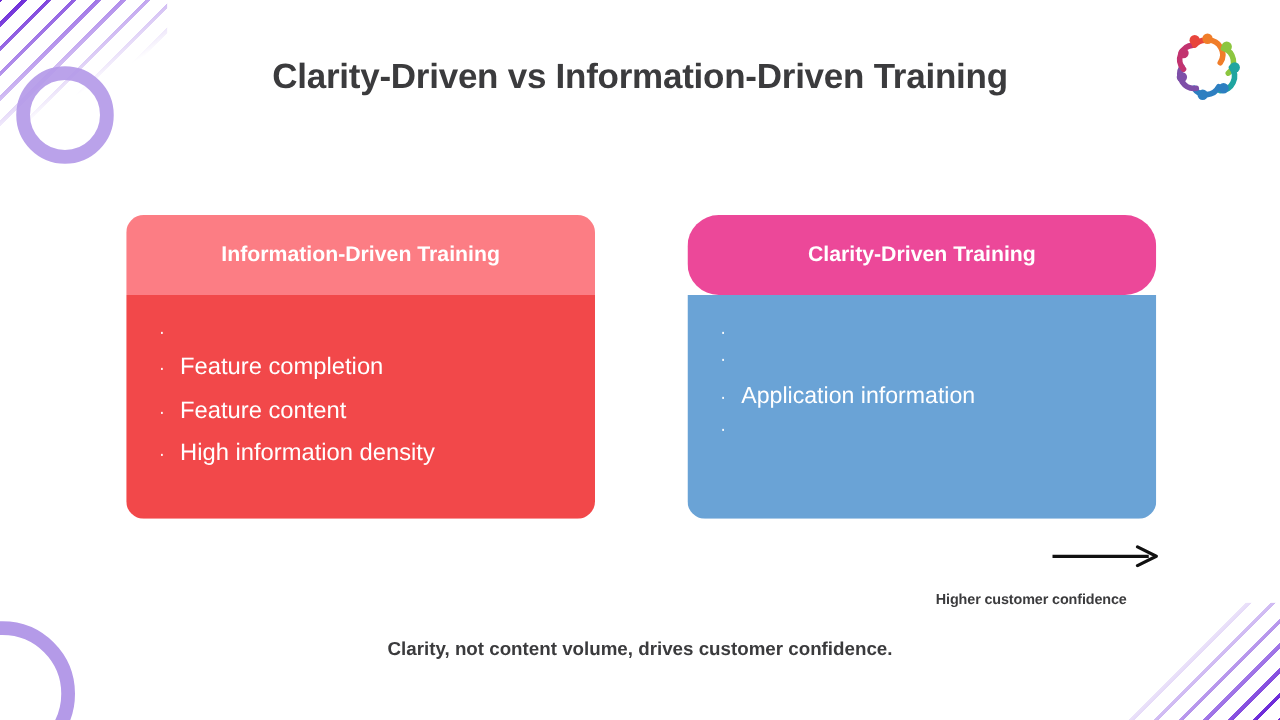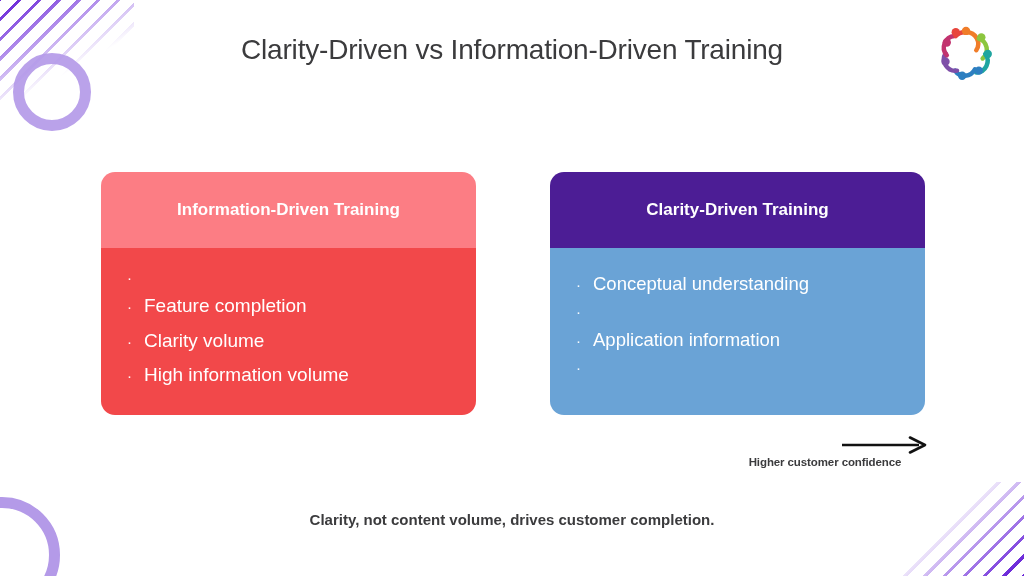--- a/index.html
+++ b/index.html
@@ -70,65 +70,65 @@
   
   .logo {
     position: absolute;
     right: 26px; top: 22px;
     width: 64px; height: 64px;
   }
 
   
   .title {
     position: absolute;
-    left: 0; right: 0; top: 34px;
+    left: 0; right: 0; top: 45px;
     text-align: center;
     font-size: 28px;
-    font-weight: normal;
+    font-weight: bold;
     color: #3b3b3d;
     letter-spacing: -0.2px;
   }
 
   
   .card {
     position: absolute;
     top: 172px;
     width: 375px;
     height: 243px;
     border-radius: 14px;
     overflow: hidden;
     display: flex;
     flex-direction: column;
   }
 
   .card-left  { left: 101px; }
   .card-right { left: 550px; }
 
   .card-header {
-    height: 76px;
+    height: 64px;
     display: flex;
     align-items: center;
     justify-content: center;
     text-align: center;
     padding: 0 22px;
     font-size: 17px;
     font-weight: bold;
     color: #ffffff;
     line-height: 1.35;
   }
 
   .card-body {
     flex: 1;
     padding: 22px 0 0 26px;
   }
 
   .card-left  .card-header { background: #fc7d84; }
   .card-left  .card-body   { background: #f2484a; }
 
-  .card-right .card-header { background: #4c1d95; }
+  .card-right .card-header { background: #ec4899; border-radius: 25px; }
   .card-right .card-body   { background: #6aa3d6; }
 
   .bullets { list-style: none; }
 
   .bullets li {
     display: flex;
     align-items: baseline;
     color: #ffffff;
     font-size: 19px;
     line-height: 1.46;
@@ -150,21 +150,21 @@
     position: absolute;
     left: 720px;
     top: 436px;
     width: 210px;
     text-align: right;
   }
 
   .arrow-svg { display: block; margin-left: auto; }
 
   .arrow-label {
-    margin-top: 2px;
+    margin-top: 20px;
     font-size: 11.5px;
     font-weight: bold;
     color: #3b3b3d;
     text-align: center;
     letter-spacing: -0.1px;
   }
 
   
   .caption {
     position: absolute;
@@ -218,37 +218,36 @@
       <ul class="bullets">
         <li>
           <span class="dot">·</span>
         </li>
         <li>
           <span class="dot">·</span>
           <span>Feature completion</span>
         </li>
         <li>
           <span class="dot">·</span>
-          <span>Clarity volume</span>
-        </li>
-        <li>
-          <span class="dot">·</span>
-          <span>High information volume</span>
+          <span>Feature content</span>
+        </li>
+        <li>
+          <span class="dot">·</span>
+          <span>High information density</span>
         </li>
       </ul>
     </div>
   </div>
 
   <div class="card card-right">
     <div class="card-header">Clarity-Driven Training</div>
     <div class="card-body">
       <ul class="bullets">
         <li>
           <span class="dot">·</span>
-          <span>Conceptual understanding</span>
         </li>
         <li>
           <span class="dot">·</span>
         </li>
         <li>
           <span class="dot">·</span>
           <span>Application information</span>
         </li>
         <li>
           <span class="dot">·</span>
@@ -258,15 +257,15 @@
   </div>
 
   <div class="arrow-wrap">
     <svg class="arrow-svg" width="90" height="18" viewBox="0 0 90 18">
       <line x1="2" y1="9" x2="79" y2="9" stroke="#111111" stroke-width="2.6"></line>
       <polyline points="70,1.5 85,9 70,16.5" fill="none" stroke="#111111" stroke-width="2.6" stroke-linecap="round" stroke-linejoin="round"></polyline>
     </svg>
     <div class="arrow-label">Higher customer confidence</div>
   </div>
 
-  <div class="caption">Clarity, not content volume, drives customer completion.</div>
+  <div class="caption">Clarity, not content volume, drives customer confidence.</div>
 
 </div>
 
 </body></html>

